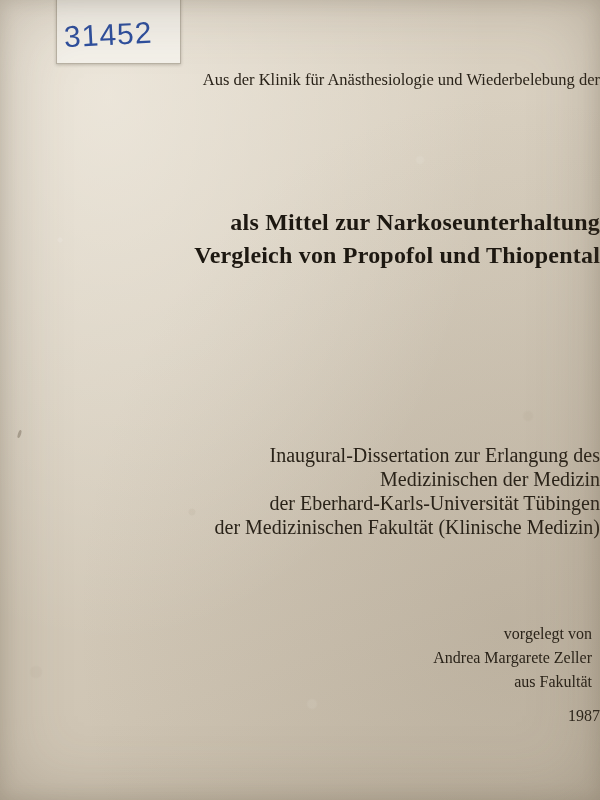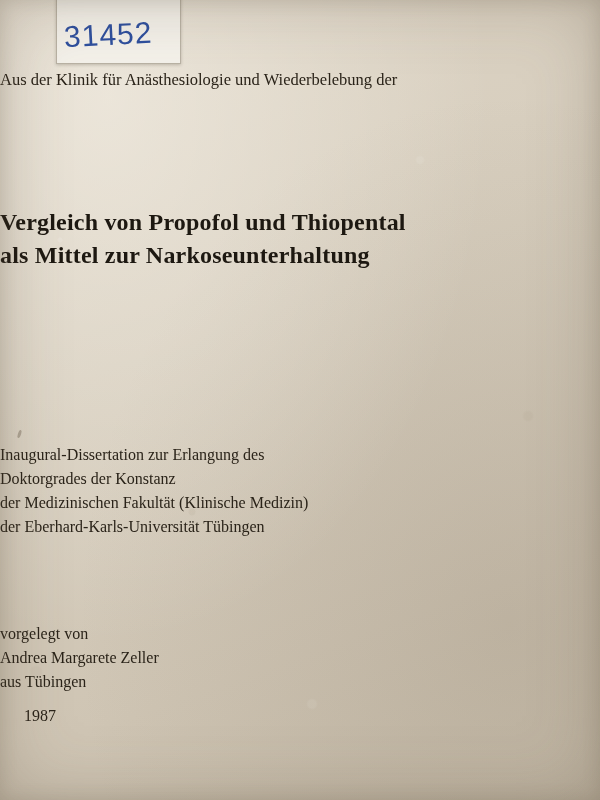--- a/index.html
+++ b/index.html
@@ -78,21 +78,21 @@
     left: 18px;
     top: 430px;
     background: rgba(90,75,58,0.35);
     transform: rotate(18deg);
     border-radius: 40%;
   }
 
   .content {
     position: absolute;
     inset: 0;
-    text-align: left;
+    text-align: right;
     color: #241d14;
   }
 
   .affiliation {
     position: absolute;
     top: 68px;
     left: 0;
     right: 0;
     font-size: 16.5px;
     line-height: 23px;
@@ -109,30 +109,30 @@
     line-height: 33px;
     letter-spacing: 0.2px;
     color: #1d1811;
   }
 
   .degree {
     position: absolute;
     top: 443px;
     left: 0;
     right: 0;
-    font-size: 16px;
+    font-size: 20px;
     line-height: 24px;
     color: #2a2319;
   }
 
   .submitter {
     position: absolute;
     top: 622px;
     left: 0;
-    right: 0;
+    right: 8px;
     font-size: 16px;
     line-height: 24px;
     color: #2a2319;
   }
 
   .year {
     position: absolute;
     top: 707px;
     left: 0;
     right: 0;
@@ -154,35 +154,35 @@
   <div class="sticker-number">31452</div>
   <div class="speck"></div>
 
   <div class="content">
 
     <div class="affiliation">
       <span class="line">Aus der Klinik für Anästhesiologie und Wiederbelebung der</span>
     </div>
 
     <div class="title">
+      <span class="line">als Mittel zur Narkoseunterhaltung</span>
       <span class="line">Vergleich von Propofol und Thiopental</span>
-      <span class="line">als Mittel zur Narkoseunterhaltung</span>
     </div>
 
     <div class="degree">
       <span class="line">Inaugural-Dissertation zur Erlangung des</span>
-      <span class="line">Doktorgrades der Konstanz</span>
+      <span class="line">Medizinischen der Medizin</span>
+      <span class="line">der Eberhard-Karls-Universität Tübingen</span>
       <span class="line">der Medizinischen Fakultät (Klinische Medizin)</span>
-      <span class="line">der Eberhard-Karls-Universität Tübingen</span>
     </div>
 
     <div class="submitter">
       <span class="line">vorgelegt von</span>
       <span class="line">Andrea Margarete Zeller</span>
-      <span class="line">aus Tübingen</span>
+      <span class="line">aus Fakultät</span>
     </div>
 
     <div class="year">1987</div>
 
   </div>
 
   <div class="vignette"></div>
 </div>
 
 </body></html>

